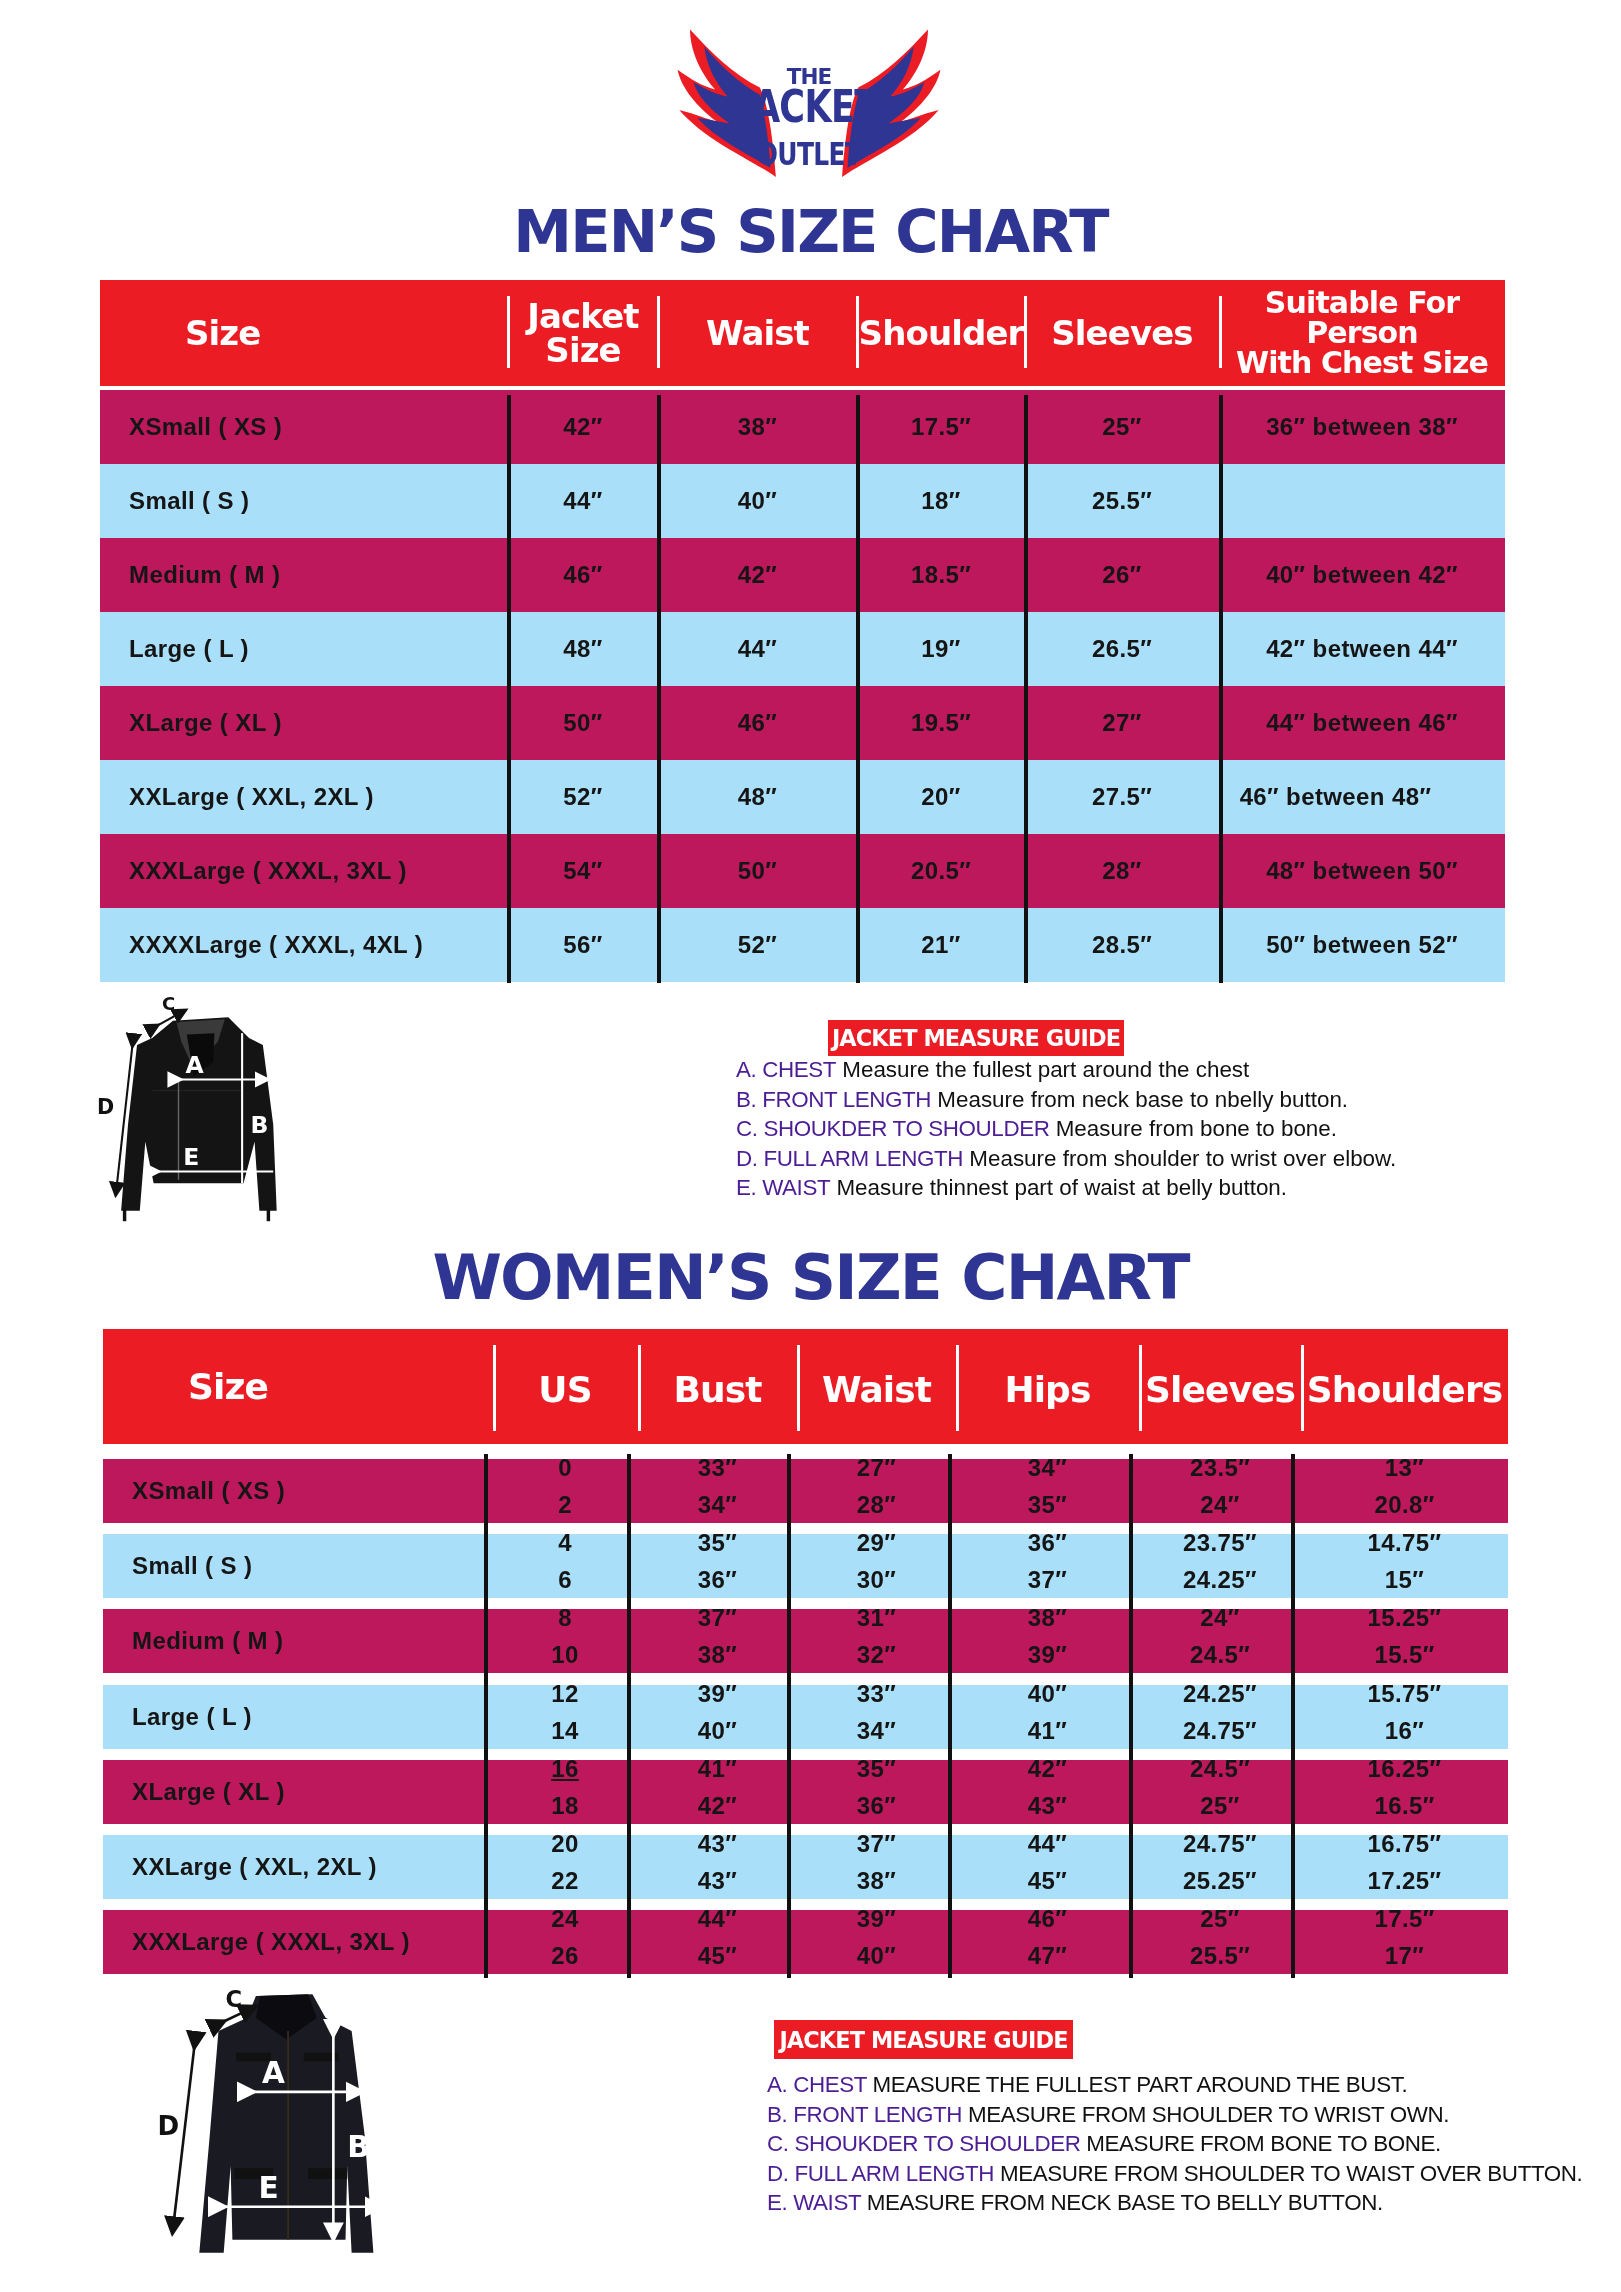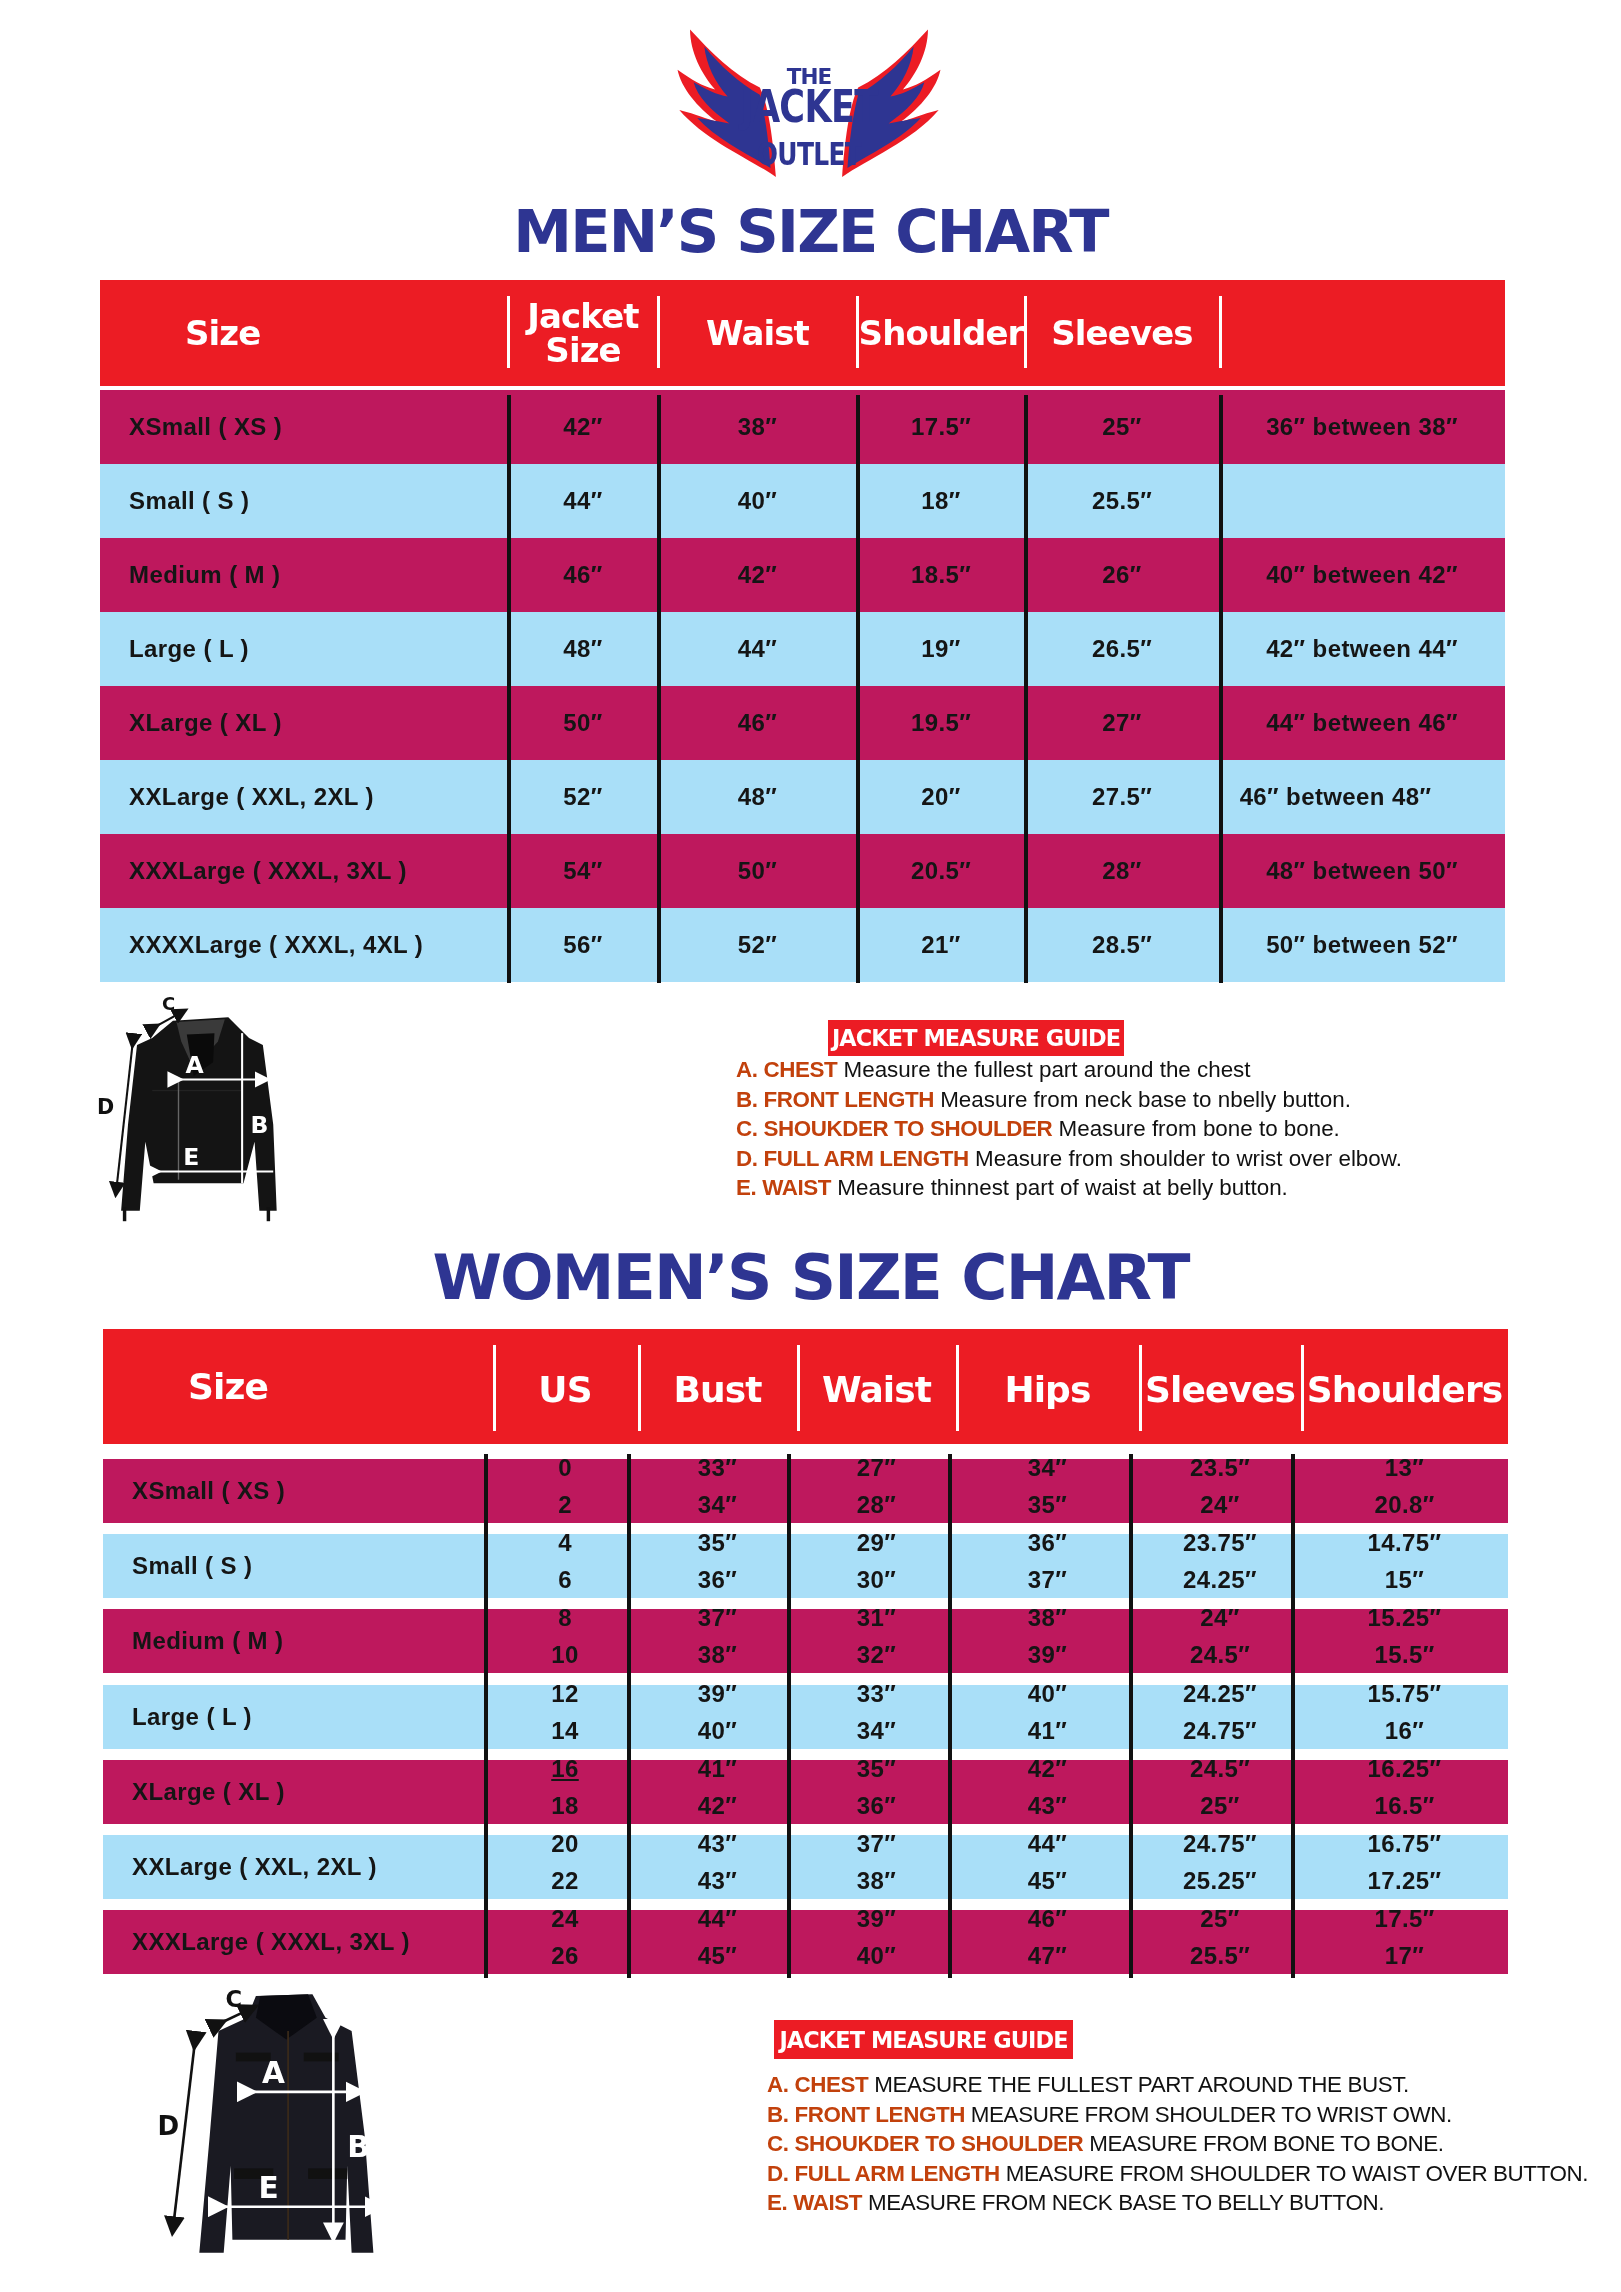--- a/index.html
+++ b/index.html
@@ -41,21 +41,21 @@
   
   #women-table { left: 103px; top: 1329px; width: 1405px; height: 663px; }
   #women-table .tbl-head { position: absolute; left: 0; top: 0; width: 100%; height: 115px; }
   #women-table .th-cell { font-size: 36px; padding-top: 7.2px; }
   #women-table .row { height: 64px; }
   .subval { position: absolute; left: 0; width: 100%; text-align: center; font-family: "Liberation Sans", sans-serif; font-size: 24px; font-weight: bold; color: #151515; }
 
   
   .guide-badge { background: #ec1c24; color: #fff; font-family: "DejaVu Sans", sans-serif; font-weight: bold; display: flex; align-items: center; justify-content: center; letter-spacing: -0.9px; }
   .guide-line { font-family: "Liberation Sans", sans-serif; font-size: 22.4px; white-space: nowrap; color: #111; }
-  .guide-line .key { color: #c2410c; font-weight: bold; letter-spacing: -0.4px; }
+  .guide-line .key { color: #4c1d95; font-weight: normal; letter-spacing: -0.4px; }
   .guide-line.upper { font-size: 22.4px; letter-spacing: -0.4px; }
 
   
   .jacket svg { width: 100%; height: 100%; }
 </style>
 </head>
 <body>
 
 <div class="abs logo">
   <svg viewBox="0 0 310 180">
@@ -76,20 +76,24 @@
 <div class="abs" id="men-table">
   <div class="tbl-head">
     <div class="th-cell" style="left:0;width:408px;justify-content:flex-start;padding-left:85px;">Size</div>
     <div class="th-cell" style="left:408px;width:150px;flex-direction:column;">
       <span>Jacket</span>
       <span>Size</span>
     </div>
     <div class="th-cell" style="left:558px;width:199px;">Waist</div>
     <div class="th-cell" style="left:757px;width:168px;">Shoulder</div>
     <div class="th-cell" style="left:925px;width:194px;">Sleeves</div>
+    <div class="th-cell" style="left:1119px;width:286px;flex-direction:column;font-size:30px;">
+      <span>Suitable For Person</span>
+      <span>With Chest Size</span>
+    </div>
     <div class="th-div" style="left:407px;top:16px;height:72px;"></div>
     <div class="th-div" style="left:557px;top:16px;height:72px;"></div>
     <div class="th-div" style="left:756px;top:16px;height:72px;"></div>
     <div class="th-div" style="left:924px;top:16px;height:72px;"></div>
     <div class="th-div" style="left:1119px;top:16px;height:72px;"></div>
   </div>
 
   <div id="men-rows">
       <div class="row light" style="top: 110px;">
         <div class="cell size" style="left: 0px; width: 408px;">XSmall ( XS )</div>

